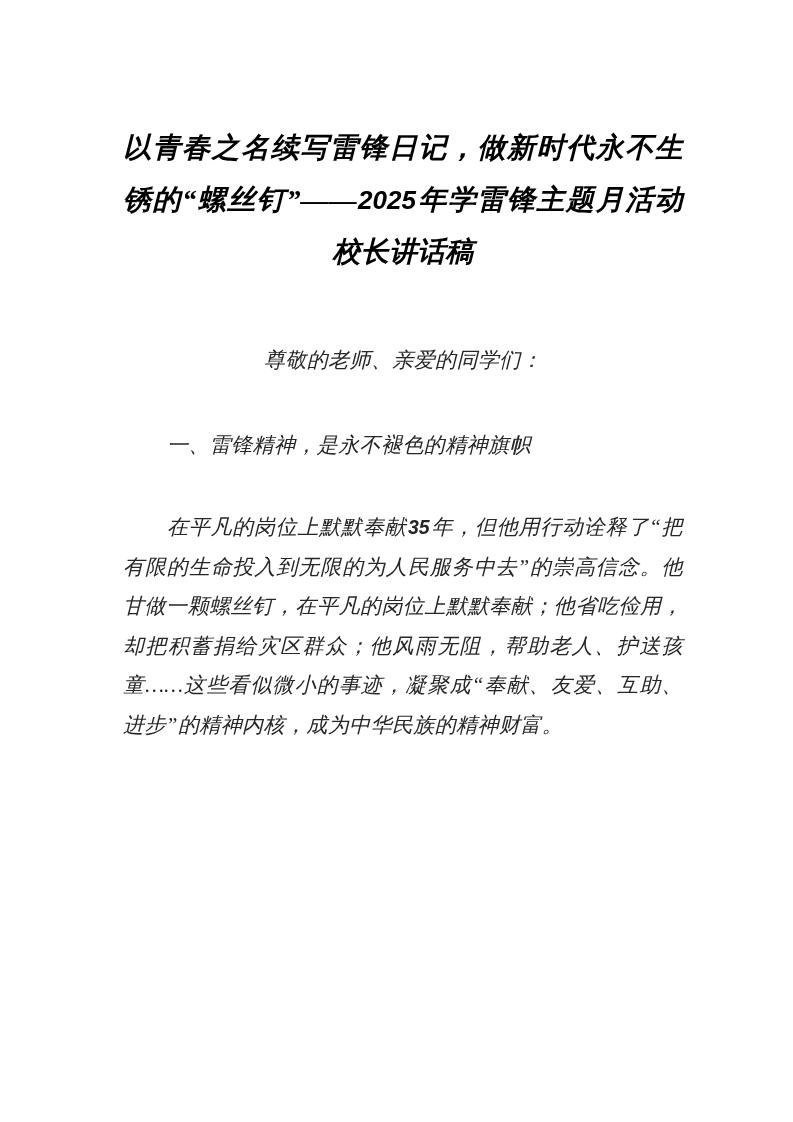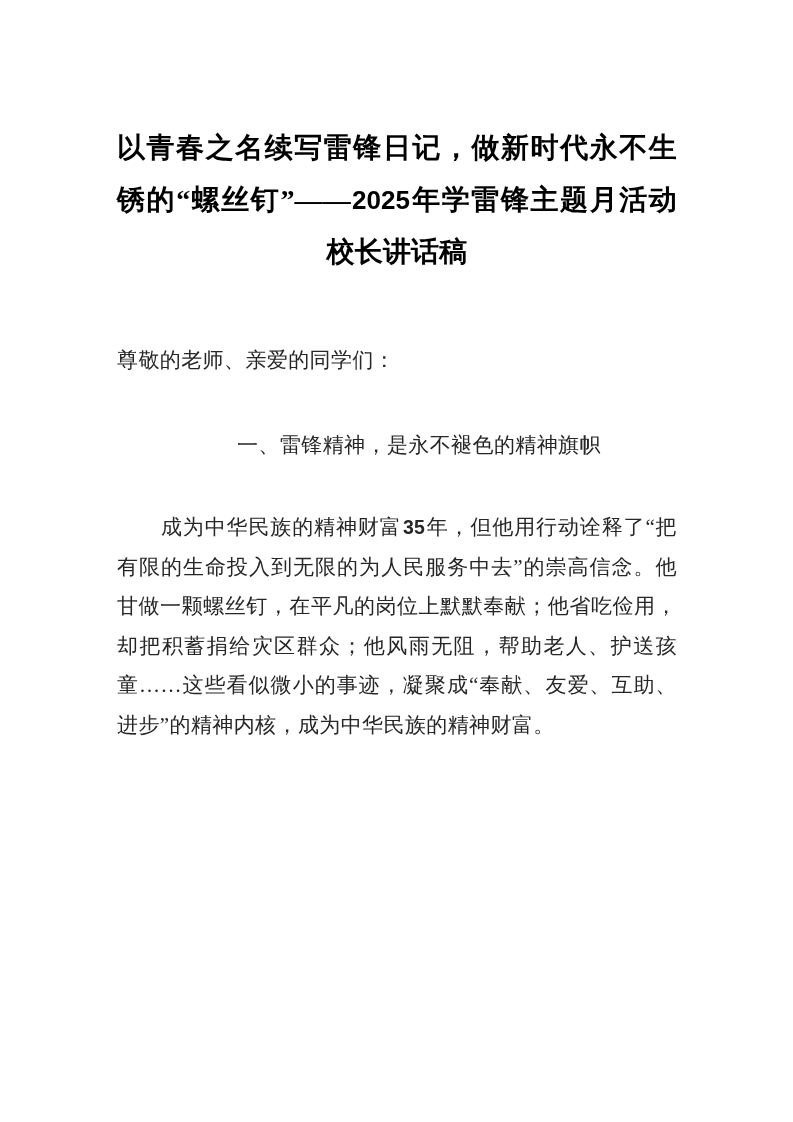--- a/index.html
+++ b/index.html
@@ -20,23 +20,24 @@
   .page {
     position: relative;
     width: 793px;
     height: 1122px;
     background: #ffffff;
     box-sizing: border-box;
   }
 
   .content {
     position: absolute;
-    left: 117px;
+    left: 123px;
     top: 0;
     width: 560px;
+    font-style: italic;
   }
 
   
   .doc-title {
     margin: 0;
     padding: 0;
     font-family: "Liberation Serif", "DejaVu Serif", serif;
     font-size: 28px;
     line-height: 52px;
     font-weight: 600;
@@ -56,21 +57,21 @@
   }
 
   
   .salutation {
     margin: 0;
     padding-top: 63px;
     font-size: 21px;
     line-height: 39.5px;
     color: #262626;
     letter-spacing: 0.4px;
-    text-align: left;
+    text-align: center;
   }
 
   .para {
     margin: 0;
     padding-top: 43px;
     font-size: 21px;
     line-height: 39.5px;
     color: #262626;
     letter-spacing: 0.4px;
     text-align: justify;
@@ -80,21 +81,21 @@
   }
 
   .heading {
     margin: 0;
     padding-top: 45px;
     font-size: 21px;
     line-height: 39.5px;
     color: #262626;
     letter-spacing: 0.4px;
     text-indent: 44px;
-    text-align: center;
+    text-align: left;
   }
 
   .num-inline {
     font-family: "Liberation Sans", "DejaVu Sans", sans-serif;
     font-weight: 700;
     font-size: 19.5px;
     letter-spacing: 0;
     padding: 0 1.5px;
   }
 </style>
@@ -104,16 +105,16 @@
 <div class="page">
   <div class="content">
 
     <h1 class="doc-title"><span>以青春之名续写雷锋日记，做新时代永不生锈的“螺丝钉”——</span><span class="num">2025</span><span>年学雷锋主题月活动校长讲话稿</span></h1>
 
     <p class="salutation">尊敬的老师、亲爱的同学们：</p>
 
 
     <p class="heading">一、雷锋精神，是永不褪色的精神旗帜</p>
 
-    <p class="para"><span>成为中华民族的精神财富</span><span class="num-inline">35</span><span>年，但他用行动诠释了“把有限的生命投入到无限的为人民服务中去”的崇高信念。他甘做一颗螺丝钉，在平凡的岗位上默默奉献；他省吃俭用，却把积蓄捐给灾区群众；他风雨无阻，帮助老人、护送孩童……这些看似微小的事迹，凝聚成“奉献、友爱、互助、进步”的精神内核，成为中华民族的精神财富。</span></p>
+    <p class="para"><span>在平凡的岗位上默默奉献</span><span class="num-inline">35</span><span>年，但他用行动诠释了“把有限的生命投入到无限的为人民服务中去”的崇高信念。他甘做一颗螺丝钉，在平凡的岗位上默默奉献；他省吃俭用，却把积蓄捐给灾区群众；他风雨无阻，帮助老人、护送孩童……这些看似微小的事迹，凝聚成“奉献、友爱、互助、进步”的精神内核，成为中华民族的精神财富。</span></p>
 
   </div>
 </div>
 
 </body></html>

